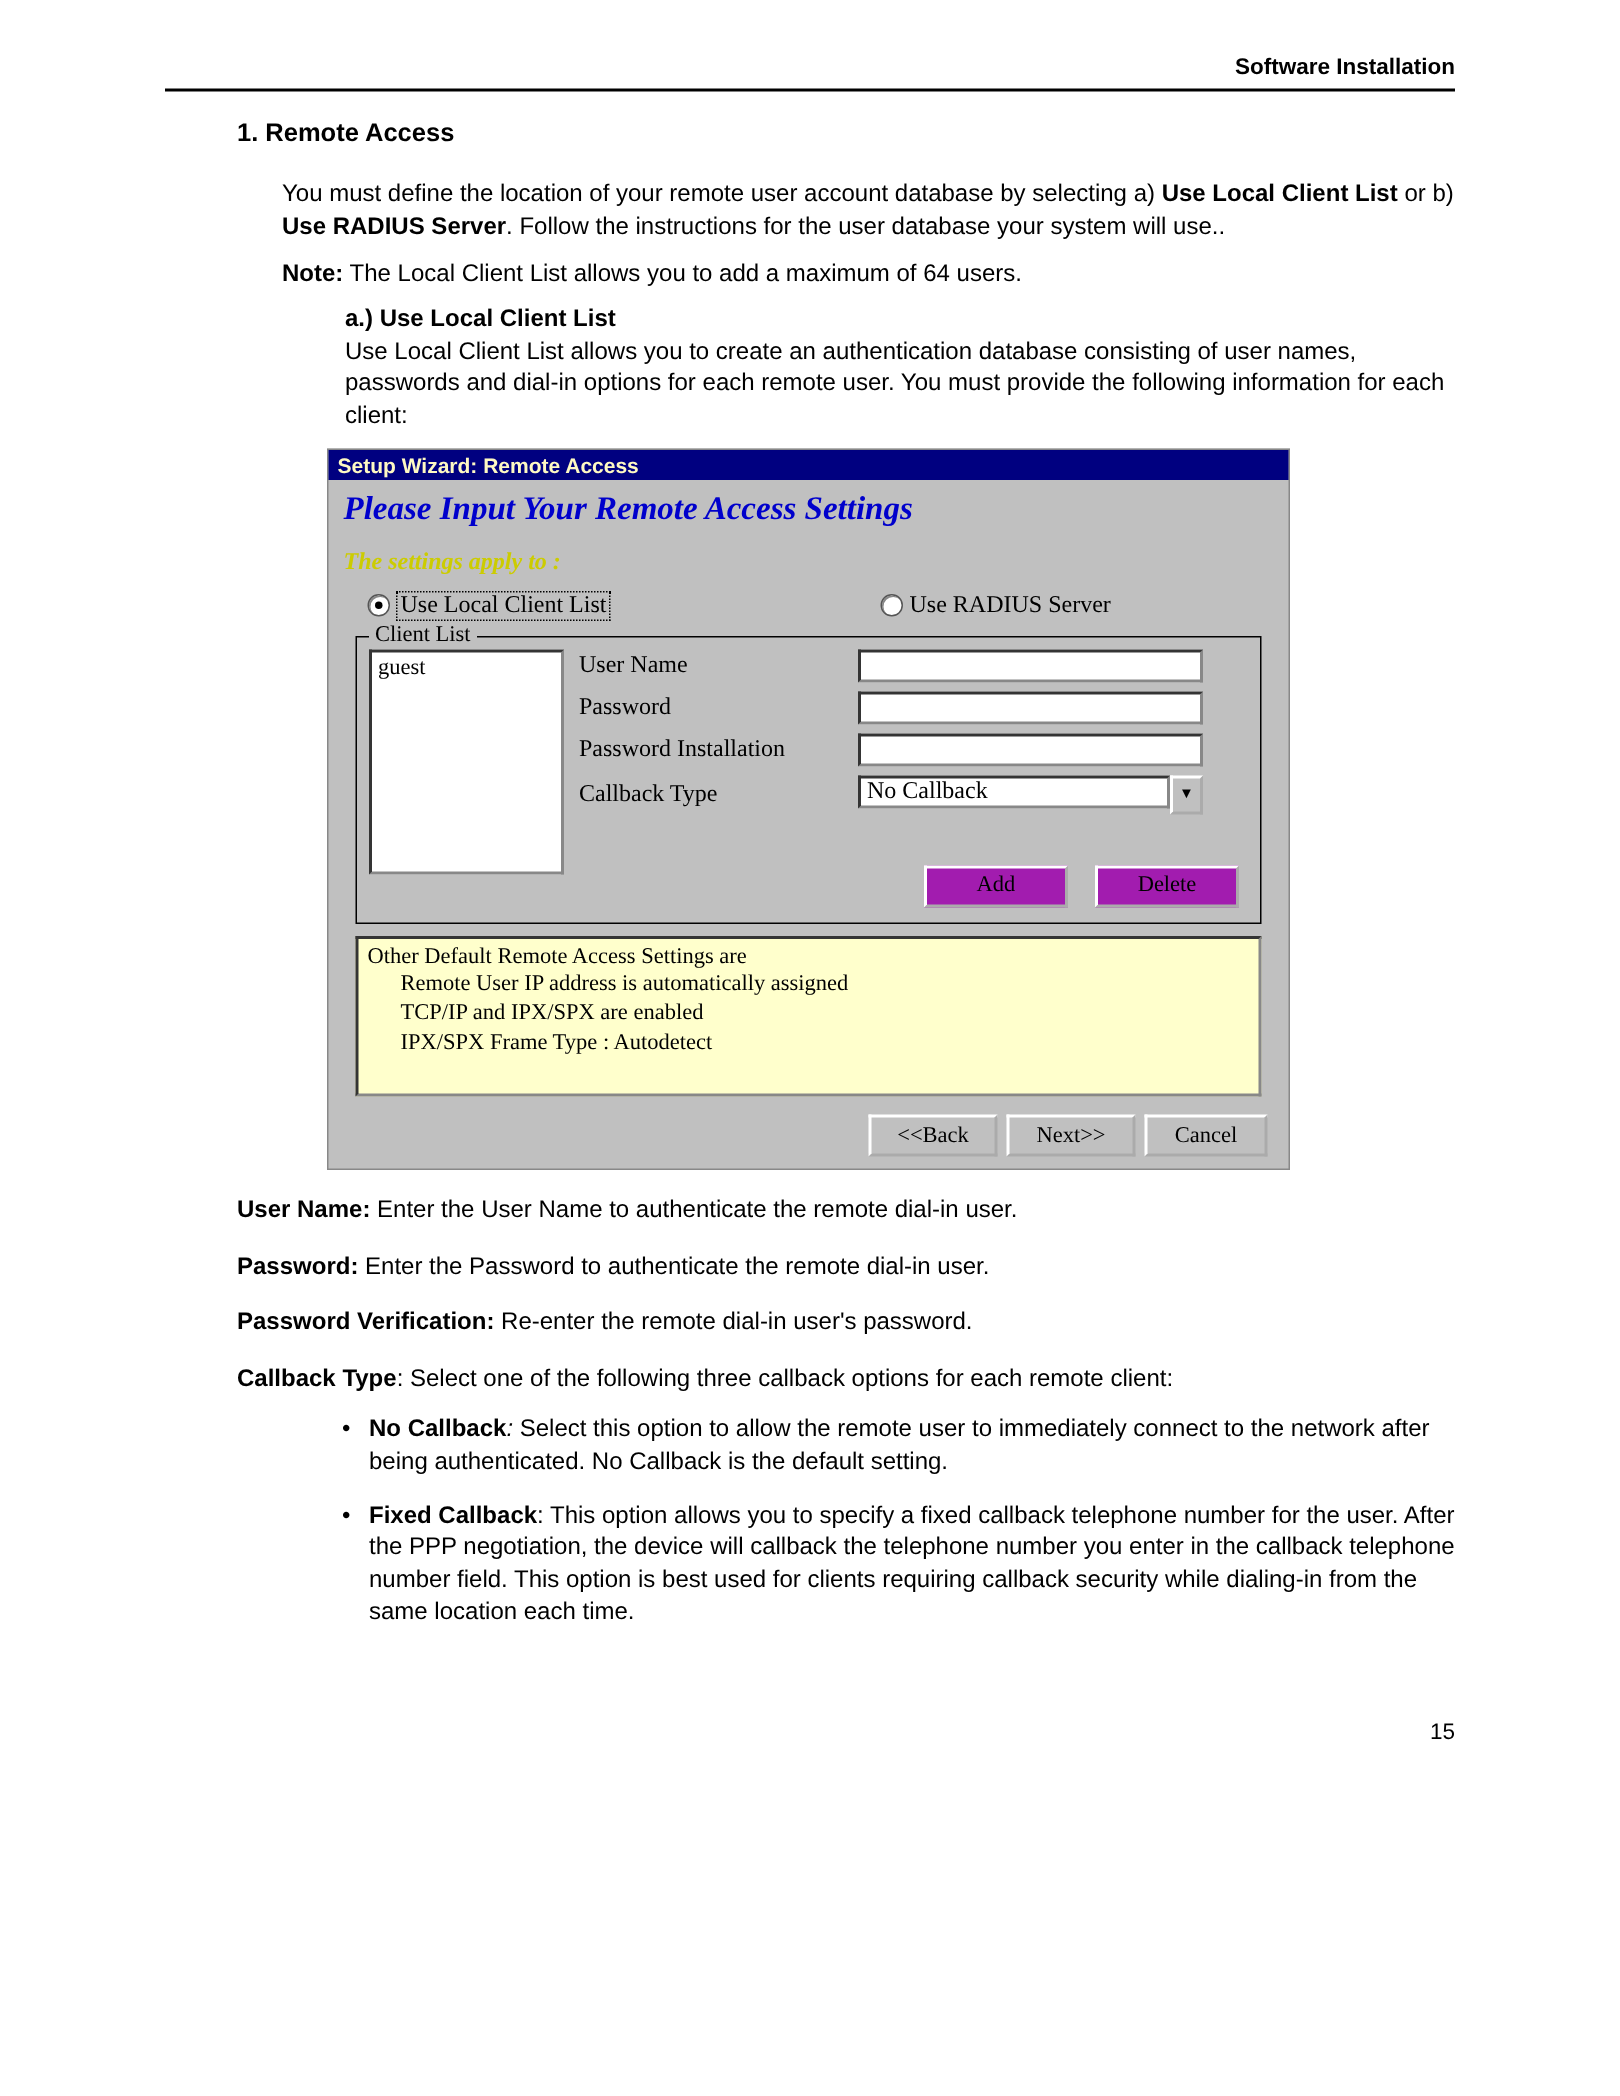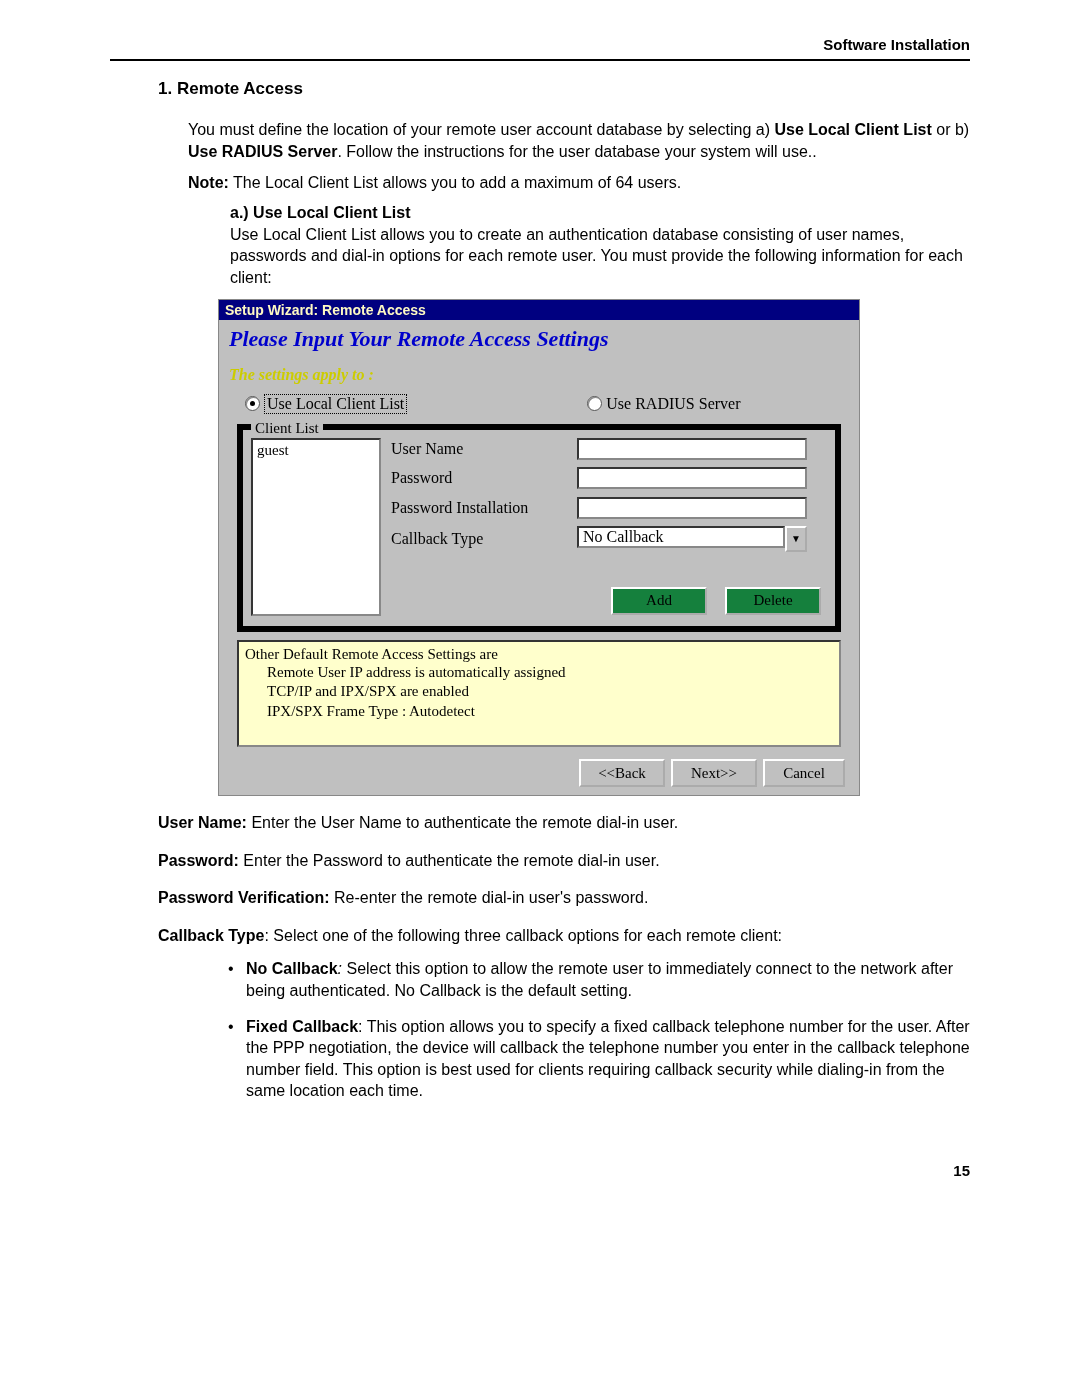--- a/index.html
+++ b/index.html
@@ -107,38 +107,38 @@
     background: #000;
     border-radius: 50%;
   }
   .radio-label {
     border: 1px dotted #000;
     padding: 0 2px;
   }
   .fieldset {
     margin: 0 18px 8px 18px;
     padding: 8px 8px 10px 8px;
-    border: 6px solid #000000;
+    border: 1px solid #000000;
     position: relative;
   }
   .fieldset-legend {
     position: absolute;
     top: -10px;
     left: 8px;
     background: #c0c0c0;
     padding: 0 4px;
     font-size: 15px;
   }
   .client-row {
     display: flex;
     gap: 10px;
   }
   .listbox {
     width: 130px;
-    height: 178px;
+    height: 150px;
     background: #fff;
     border: 2px inset #888;
     padding: 2px 4px;
     font-size: 15px;
     box-sizing: border-box;
   }
   .form-fields {
     flex: 1;
     display: grid;
     grid-template-columns: 180px 1fr;
@@ -180,21 +180,21 @@
   .btn-row {
     display: flex;
     justify-content: flex-end;
     gap: 18px;
     margin-top: 28px;
     padding-right: 6px;
   }
   .win-btn {
     width: 92px;
     height: 24px;
-    background: #15803d;
+    background: #a21caf;
     border: 2px outset #fff;
     display: flex;
     align-items: center;
     justify-content: center;
     font-size: 15px;
     font-family: "Times New Roman", Times, serif;
   }
   .info-box {
     margin: 0 18px 10px 18px;
     background: #ffffcc;
@@ -244,21 +244,21 @@
   }
   ul.bullets li::before {
     content: "•";
     position: absolute;
     left: 0;
     top: 0;
     font-size: 16px;
   }
   .page-num {
     text-align: right;
-    font-weight: bold;
+    font-weight: normal;
     font-size: 15px;
     margin-top: 60px;
   }
   .italic { font-style: italic; }
 </style>
 </head>
 <body>
 
 <div class="page">
   <div class="header-title">Software Installation</div>

